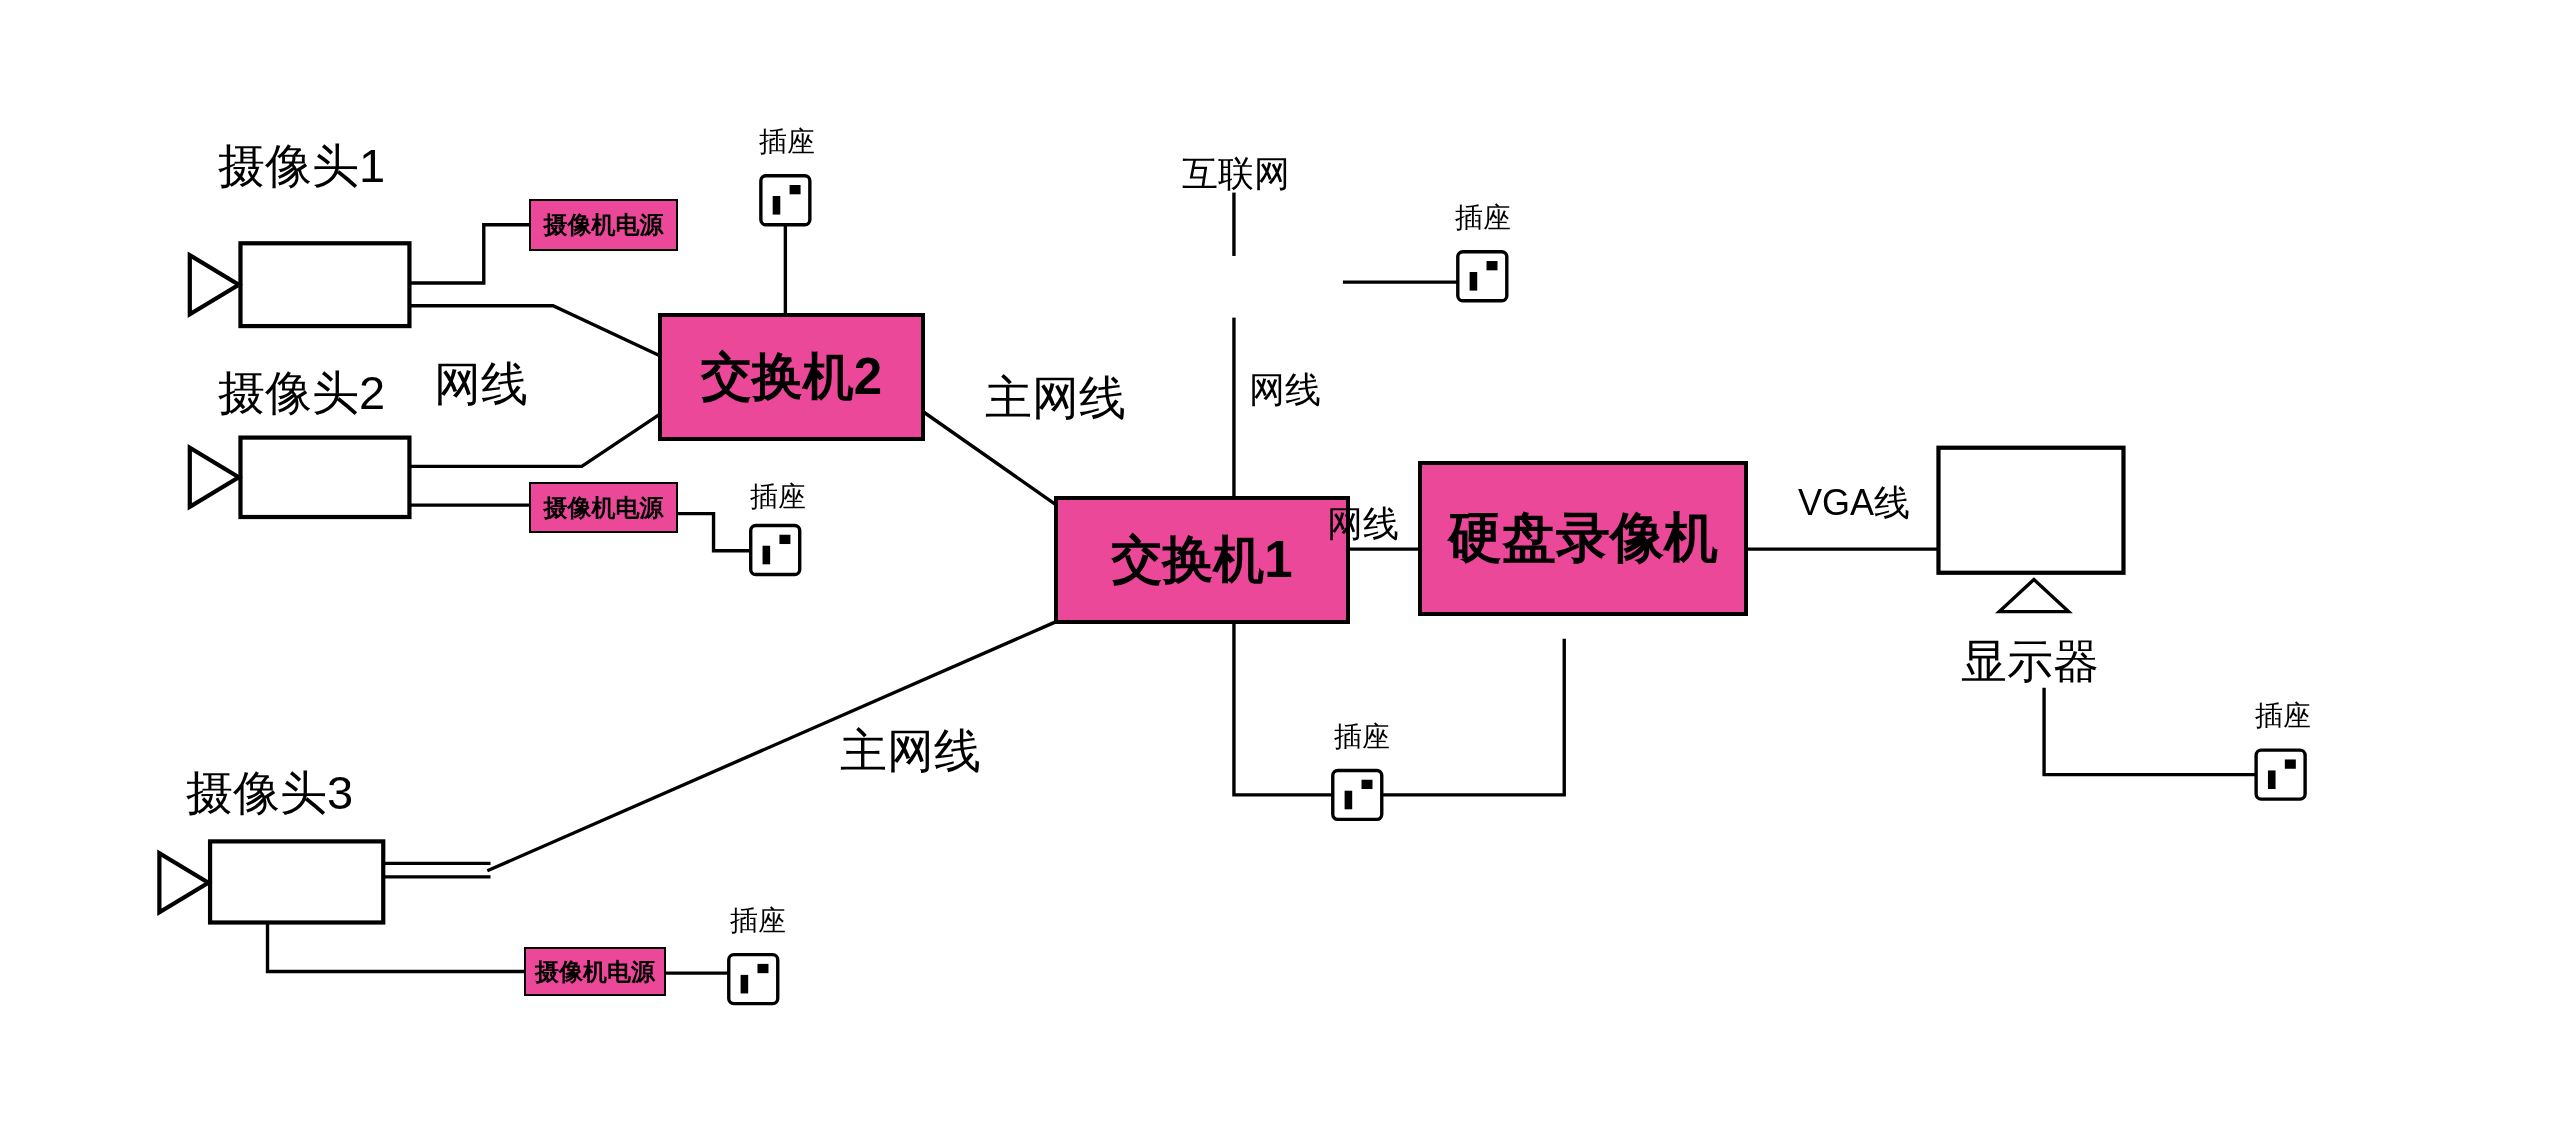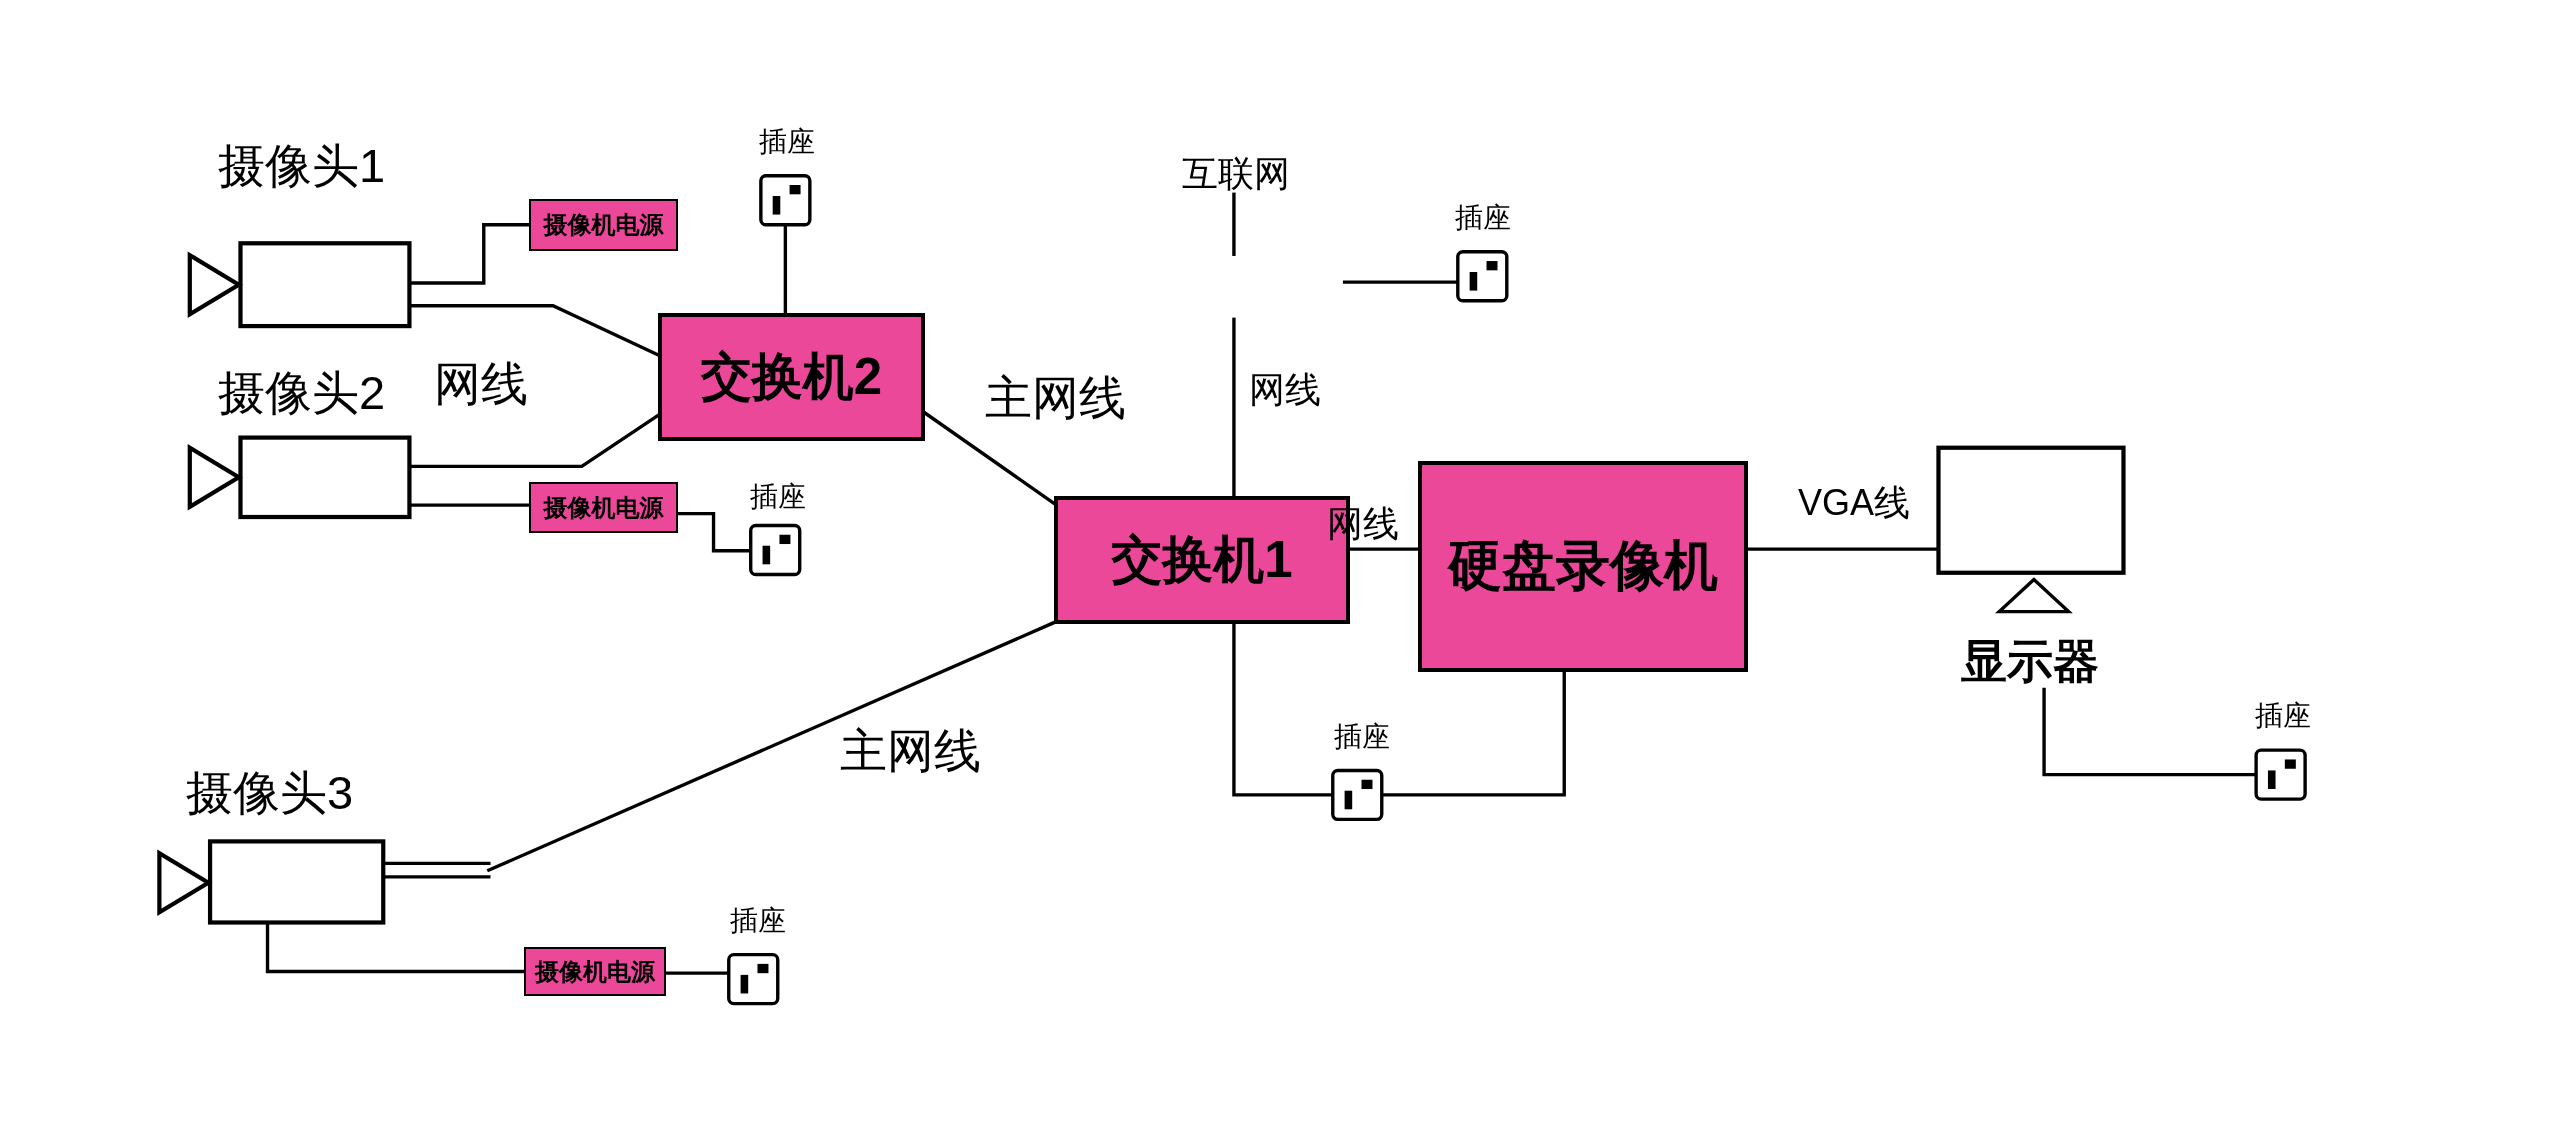--- a/index.html
+++ b/index.html
@@ -2,21 +2,21 @@
 <html style="font-size:13.5px"><head>
 <meta charset="utf-8">
 <style>
   * { box-sizing: border-box; }
   html, body { margin: 0; padding: 0; background: #ffffff; }
   body { font-family: "Liberation Sans", "DejaVu Sans", sans-serif; color: #000; }
   .canvas { position: relative; width: 2576px; height: 1132px; background: #ffffff; overflow: hidden; }
   .canvas > svg { position: absolute; left: 0; top: 0; }
   .lbl { position: absolute; color: #000; white-space: nowrap; line-height: 1.1; }
   .lbl-big   { font-weight: 400; font-size: 47px; }
-  .lbl-med   { font-weight: 700; font-size: 46px; }
+  .lbl-med   { font-weight: 400; font-size: 46px; }
   .lbl-small { font-weight: 400; font-size: 36px; }
   .lbl-tiny  { font-weight: 400; font-size: 28px; }
   .box { position: absolute; display: flex; align-items: center; justify-content: center;
          background: #ec4899; color: #000; font-weight: 700; text-align: center; }
   .box-big    { border: 4.2px solid #000; font-size: 51px; }
   .box-dvr    { border: 4.2px solid #000; font-size: 54px; }
   .box-router { border: 3.4px solid #000; font-size: 32px; }
   .box-power  { border: 2.5px solid #000; font-size: 24px; }
 </style>
 </head>
@@ -93,21 +93,21 @@
   <div class="box box-power" style="left:524px; top:947px; width:142px; height:49px;">
     <span>摄像机电源</span>
   </div>
 
   <div class="box box-big" style="left:658px; top:313px; width:267px; height:128px;text-align:right;">
     <span>交换机2</span>
   </div>
   <div class="box box-big" style="left:1054px; top:496px; width:296px; height:128px;">
     <span>交换机1</span>
   </div>
-  <div class="box box-dvr" style="left:1418px; top:461px; width:330px; height:211px;align-items:center;">
+  <div class="box box-dvr" style="left:1418px; top:461px; width:330px; height:155px;align-items:center;">
     <span>硬盘录像机</span>
   </div>
 
   <div class="lbl lbl-big" style="left:218px;  top:140px;">摄像头1</div>
   <div class="lbl lbl-big" style="left:218px;  top:367px;">摄像头2</div>
   <div class="lbl lbl-big" style="left:186px;  top:767px;">摄像头3</div>
   <div class="lbl lbl-big" style="left:434px;  top:358px;">网线</div>
   <div class="lbl lbl-big" style="left:985px; top:372px;">主网线</div>
   <div class="lbl lbl-big" style="left:840px;  top:725px;">主网线</div>
   <div class="lbl lbl-small" style="left:1182px; top:154px;">互联网</div>

